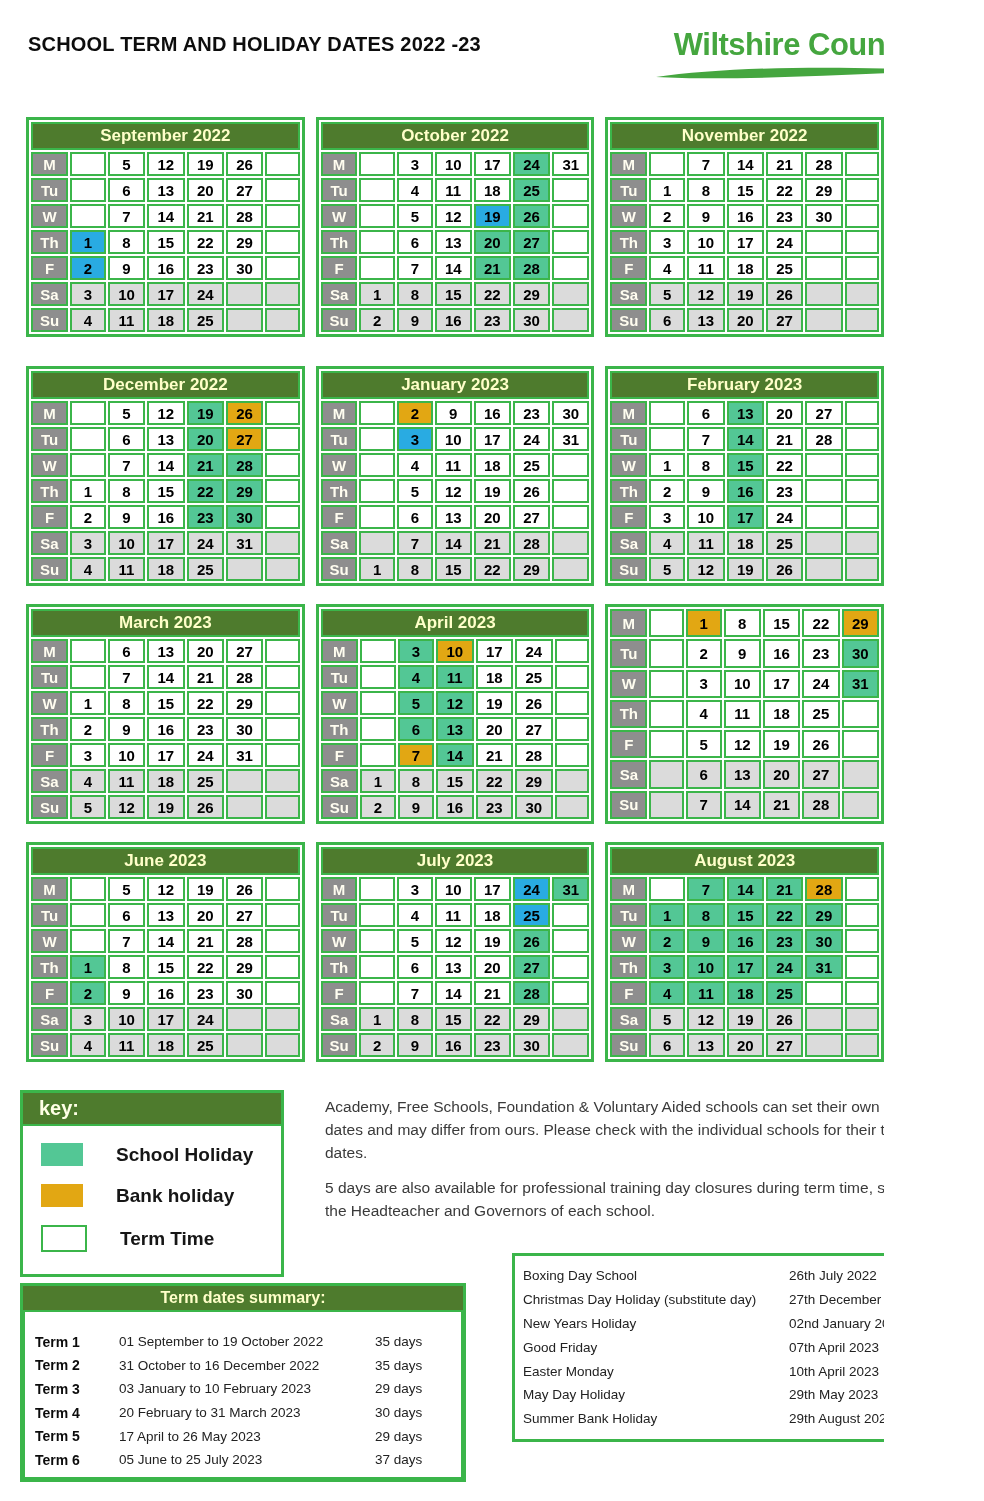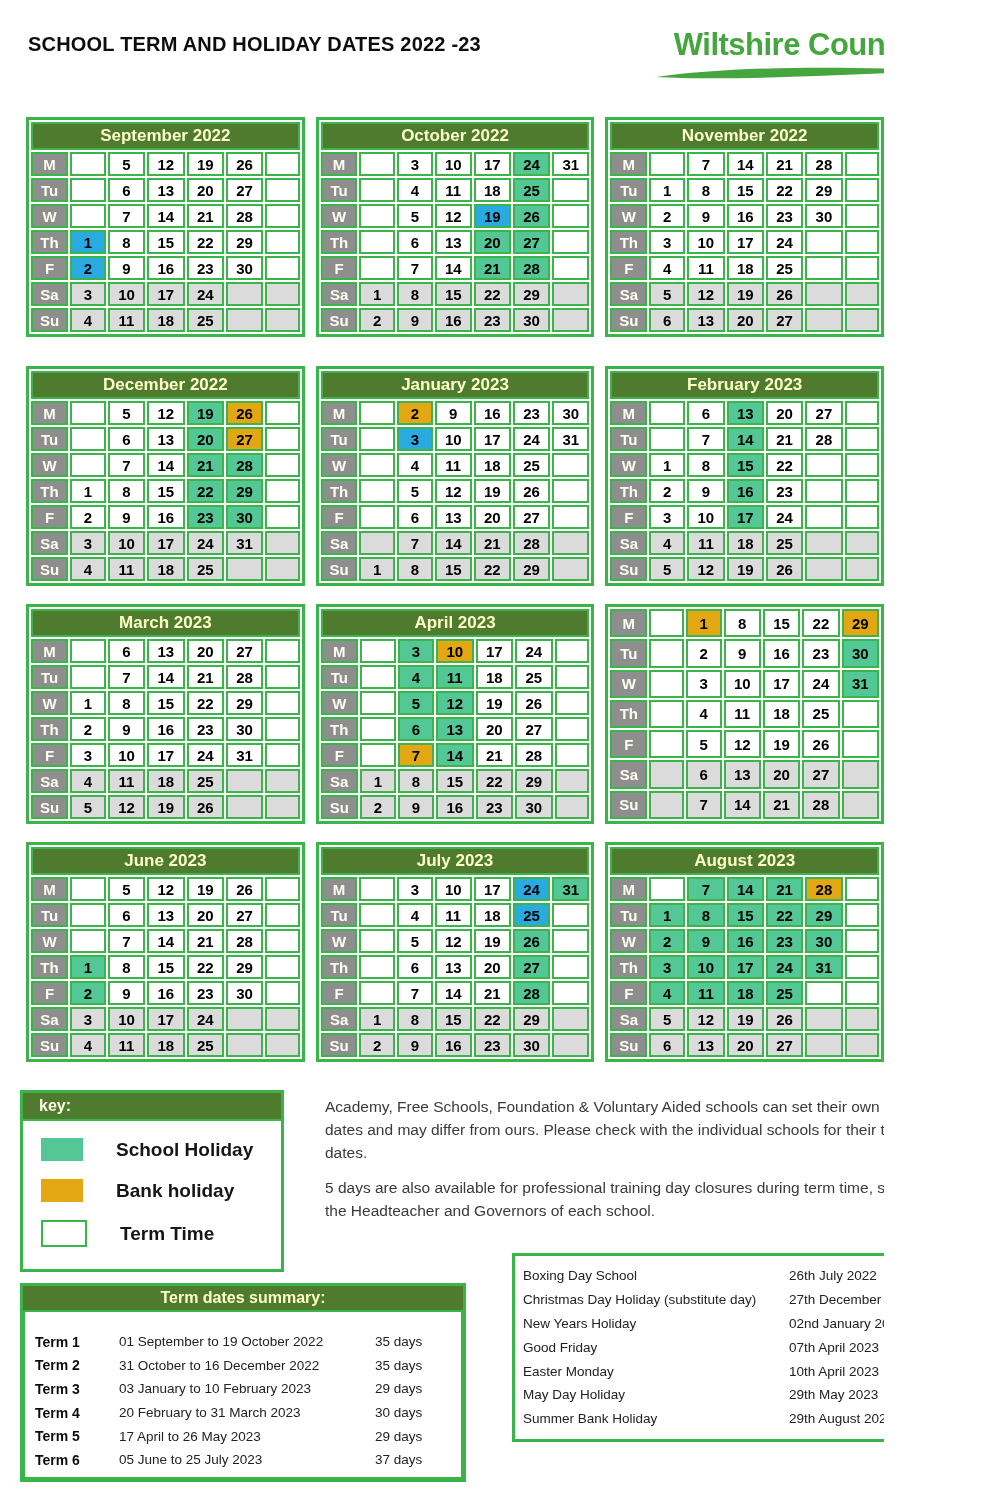--- a/index.html
+++ b/index.html
@@ -40,21 +40,21 @@
   .cal-cell{width:41px;height:24px;border:2px solid var(--border-green);text-align:center;
             font-weight:bold;font-size:15px;color:#000;}
   .c-term{background:var(--term);}
   .c-holiday{background:var(--holiday);}
   .c-bank{background:var(--bank);}
   .c-blue{background:var(--blue);}
   .c-weekend{background:var(--weekend);}
 
   .key{position:absolute;left:20px;top:1090px;width:258px;border:3px solid var(--border-green);
        background:#fff;}
-  .key-header{background:var(--header-green);color:#FFFFE6;font-weight:bold;font-size:16px;
+  .key-header{background:var(--header-green);color:#FFFFE6;font-weight:bold;font-size:20px;
               padding:4px 0 4px 16px;border-bottom:2px solid var(--border-green);}
   .key-body{background:#fff;padding:17px 0 4px 18px;}
   .key-item{display:flex;align-items:center;margin-bottom:18px;}
   .key-swatch{width:42px;height:23px;margin-right:33px;flex:0 0 auto;}
   .sw-holiday{background:var(--holiday);}
   .sw-bank{background:var(--bank);}
   .sw-term{background:#fff;border:2px solid var(--border-green);}
   .key-label{font-weight:bold;font-size:19px;color:#161616;}
 
   .notes{position:absolute;left:325px;top:1096px;width:614px;font-size:15.5px;

